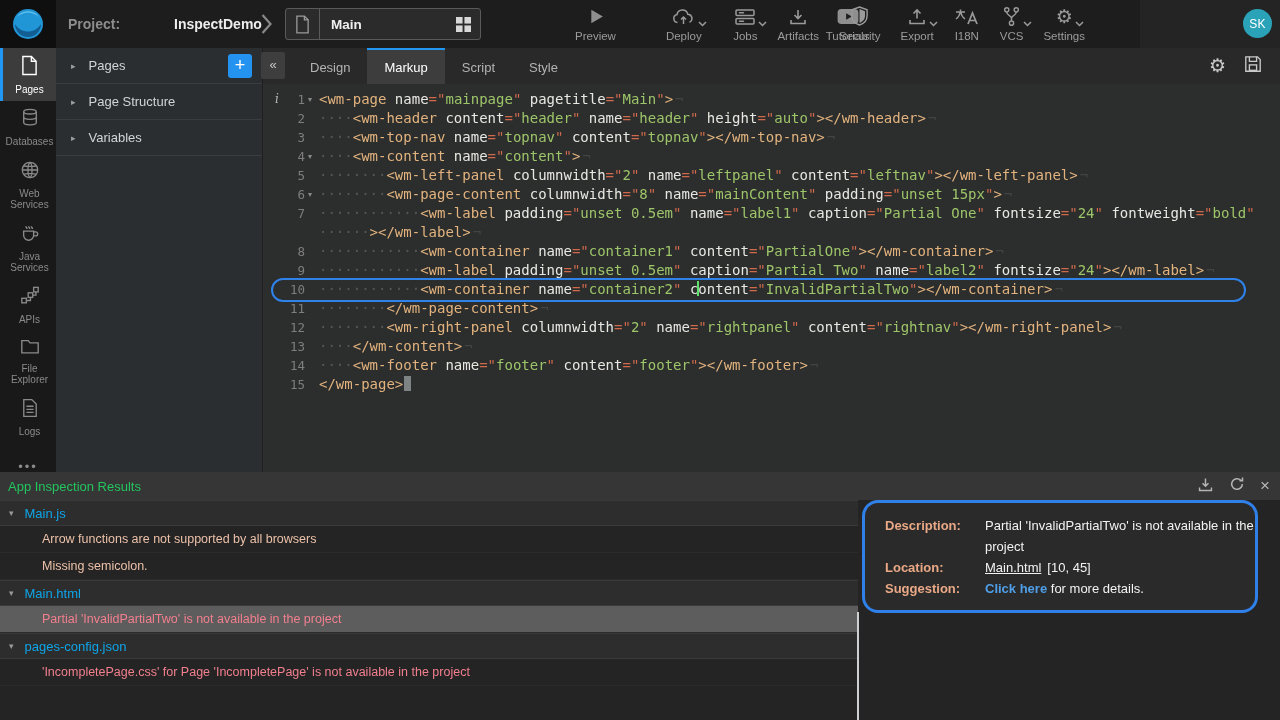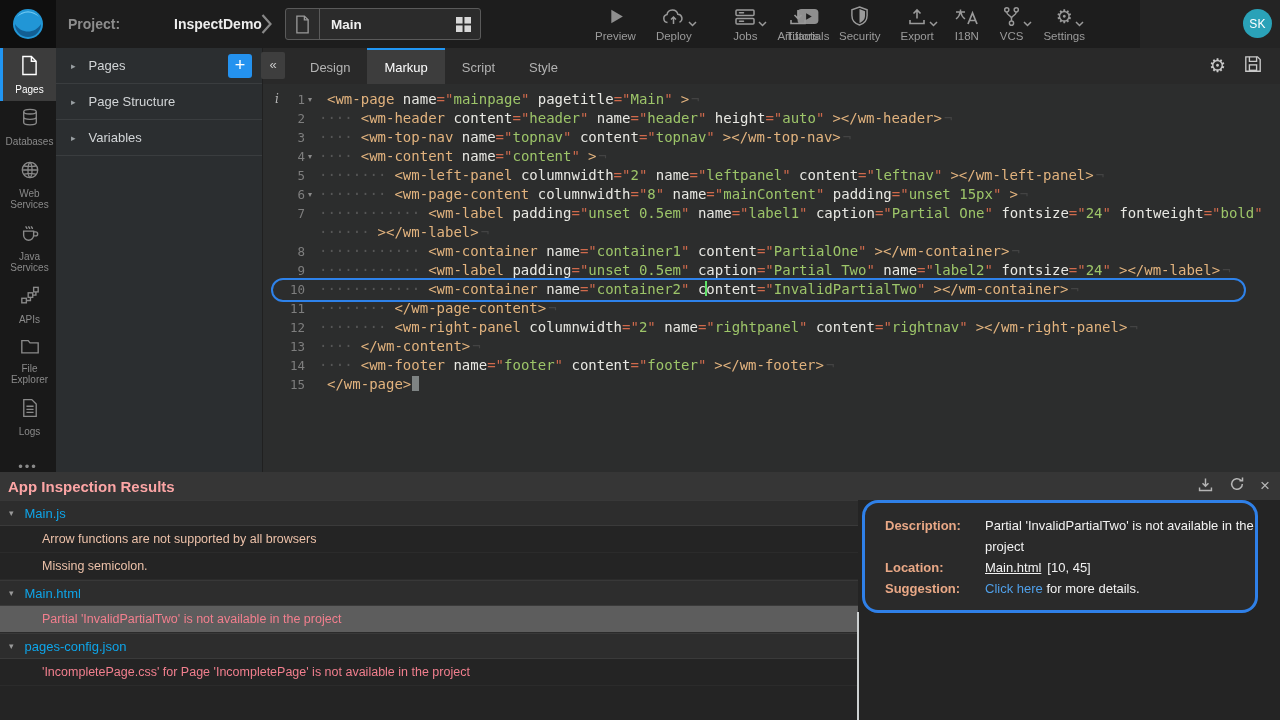--- a/index.html
+++ b/index.html
@@ -10,21 +10,21 @@
   .topbar { position:absolute; left:0; top:0; width:1140px; height:48px; background:#1d1d1d; }
   .logo-tile { position:absolute; left:0; top:0; width:56px; height:48px; background:#0f0f0f; display:flex; align-items:center; justify-content:center; }
   .project { position:absolute; left:68px; top:0; height:48px; display:flex; align-items:center; gap:6px; font-size:14px; }
   .project .plabel { color:#8d8d8d; }
   .project .pname { color:#ededed; font-weight:bold; }
   .big-chev { position:absolute; left:260px; top:13px; }
   .selector { position:absolute; left:285px; top:8px; width:196px; height:32px; background:#2b2b2b; border:1px solid #5a5a5a; border-radius:3px; display:flex; align-items:stretch; }
   .sel-doc { width:34px; display:flex; align-items:center; justify-content:center; border-right:1px solid #5a5a5a; }
   .sel-label { flex:1; display:flex; align-items:center; padding-left:11px; font-size:13.5px; font-weight:bold; color:#f0f0f0; }
   .sel-grid { width:34px; display:flex; align-items:center; justify-content:center; }
-  .toolbar-left { position:absolute; left:585px; top:0; height:48px; display:flex; }
+  .toolbar-left { position:absolute; left:565px; top:0; height:48px; display:flex;gap:30px; }
   .toolbar-right { position:absolute; right:45px; top:0; height:48px; display:flex; }
   .toolbar-left .tb-item:last-child { margin-left:74px; }
   .tb-item { height:48px; padding:5px 10px 0 10px; display:flex; flex-direction:column; align-items:center; justify-content:flex-start; gap:2px; cursor:pointer; }
   .tb-ico { position:relative; height:23px; display:flex; align-items:center; justify-content:center; }
   .tb-chev { position:absolute; right:-11px; bottom:1px; line-height:0; }
   .tb-label { font-size:11.5px; color:#9b9b9b; white-space:nowrap; }
   .gear-glyph { font-size:19px; color:#9a9a9a; line-height:20px; }
   .avatar { position:absolute; left:1243px; top:9px; width:29px; height:29px; border-radius:50%; background:#2aa2b8; color:#fff; font-size:12px; font-weight:normal; display:flex; align-items:center; justify-content:center; letter-spacing:.3px; }
 
   
@@ -50,54 +50,54 @@
   .tab.active { background:#3d3d3d; color:#ffffff; border-top:2px solid #2196f3;text-align:right; }
   .tab-actions { position:absolute; right:18px; top:0; height:36px; display:flex; gap:18px; align-items:center; }
   .tab-actions .gear-glyph { color:#c9c9c9; }
 
   .code-area { position:relative; padding-top:6px; font-family:"DejaVu Sans Mono",monospace; font-size:14px; }
   .info-i { position:absolute; left:12px; top:8px; font-style:italic; font-family:"DejaVu Serif",serif; font-size:12px; color:#b8b8b8; }
   .crow { position:relative; display:flex; height:19px; line-height:19px; white-space:pre; }
   .gut { width:42px; text-align:right; color:#7e7e7e; font-size:12.5px; flex:none; }
   .fold { width:14px; flex:none; padding-left:3px; font-size:8px; color:#8a8a8a; font-family:"DejaVu Sans",sans-serif; }
   .code { flex:1; }
-  .tk-t { color:#e2b37e;margin-left:8px; }
+  .tk-t { color:#e2b37e; }
   .tk-a { color:#e8e8e3; }
   .tk-p { color:#cf6a4c; }
   .tk-s { color:#9dc569; }
   .ind { color:#565656; }
   .eol { color:#565656; opacity:.55; margin-left:2px; }
   .caret { display:inline-block; width:2px; height:15px; background:#5ee168; vertical-align:-2px; margin:0 -1px; }
   .blockcur { display:inline-block; width:7px; height:15px; background:#9aa0a0; opacity:.75; vertical-align:-2px; margin-left:1px; }
   .crow.hl::before { content:""; position:absolute; left:8px; right:34px; top:-2.5px; bottom:-2.5px; border:2.5px solid #2e82ea; border-radius:13px; pointer-events:none; }
 
   
   .console { position:absolute; left:0; top:472px; width:1280px; height:248px; background:#242424; }
   .console-header { position:relative; height:28px; background:#363636; display:flex; align-items:center; padding-left:8px; }
-  .console-title { font-size:15px; font-weight:bold; color:#fca5a5; }
+  .console-title { font-size:13px; font-weight:normal; color:#22c55e; }
   .console-icons { position:absolute; right:10px; top:0; height:28px; display:flex; gap:15px; align-items:center; }
   .console-icons .x { color:#b5b5b5; font-size:17px; line-height:16px; cursor:pointer; }
   .console-list { position:absolute; left:0; top:28px; width:858px; }
   .group-row { height:26px; background:#2d2d2d; border-bottom:1px solid #3a3a3a; border-top:1px solid #383838; display:flex; align-items:center; padding-left:9px; cursor:pointer; }
   .group-row .gchev { color:#9a9a9a; font-size:9px; margin-right:11px; }
   .group-row .gfile { font-size:13px; color:#0ea5e9; }
   .item-row { height:27px; display:flex; align-items:center; padding-left:42px; font-size:12.5px; border-bottom:1px solid #2b2b2b; background:#242424; cursor:pointer; }
   .item-row.warning { color:#ecc1a9; }
   .item-row.error { color:#f27f8e; }
   .item-row.selected { background:#5d5d5d; }
   .list-divider { position:absolute; left:857px; top:140px; bottom:0; width:2px; background:#ccd0d1; }
 
   
   .popup { position:absolute; left:862px; top:28px; width:396px; height:113px; background:#2a2a2a; border:3px solid #2f80e8; border-radius:16px; padding:12px 0 0 20px; }
   .prow { display:flex; line-height:21px; font-size:13px; }
   .plabel { width:100px; flex:none; color:#e9a886; font-weight:bold; }
   .pval { width:312px; color:#f2f2f2; }
   .loc-file { text-decoration:underline; cursor:pointer; }
   .loc-pos { margin-left:6px; }
-  .plink { color:#4f9fe8; cursor:pointer; }
+  .plink { color:#4f9fe8; cursor:pointer;font-weight:bold; }
 </style>
 </head>
 <body>
 
 <div class="topbar">
   <div class="logo-tile">
     <svg width="34" height="34" viewBox="0 0 34 34">
       <circle cx="17" cy="17" r="15" fill="#2196d6"></circle>
       <path d="M4 17a13 13 0 0 0 26 0c-3 5-8 7.5-13 7.5S7 22 4 17z" fill="#125e93"></path>
       <path d="M6 10a13.5 13.5 0 0 1 22 0c-3.5-3-7-4.5-11-4.5S9.5 7 6 10z" fill="#6fc9f2"></path>

